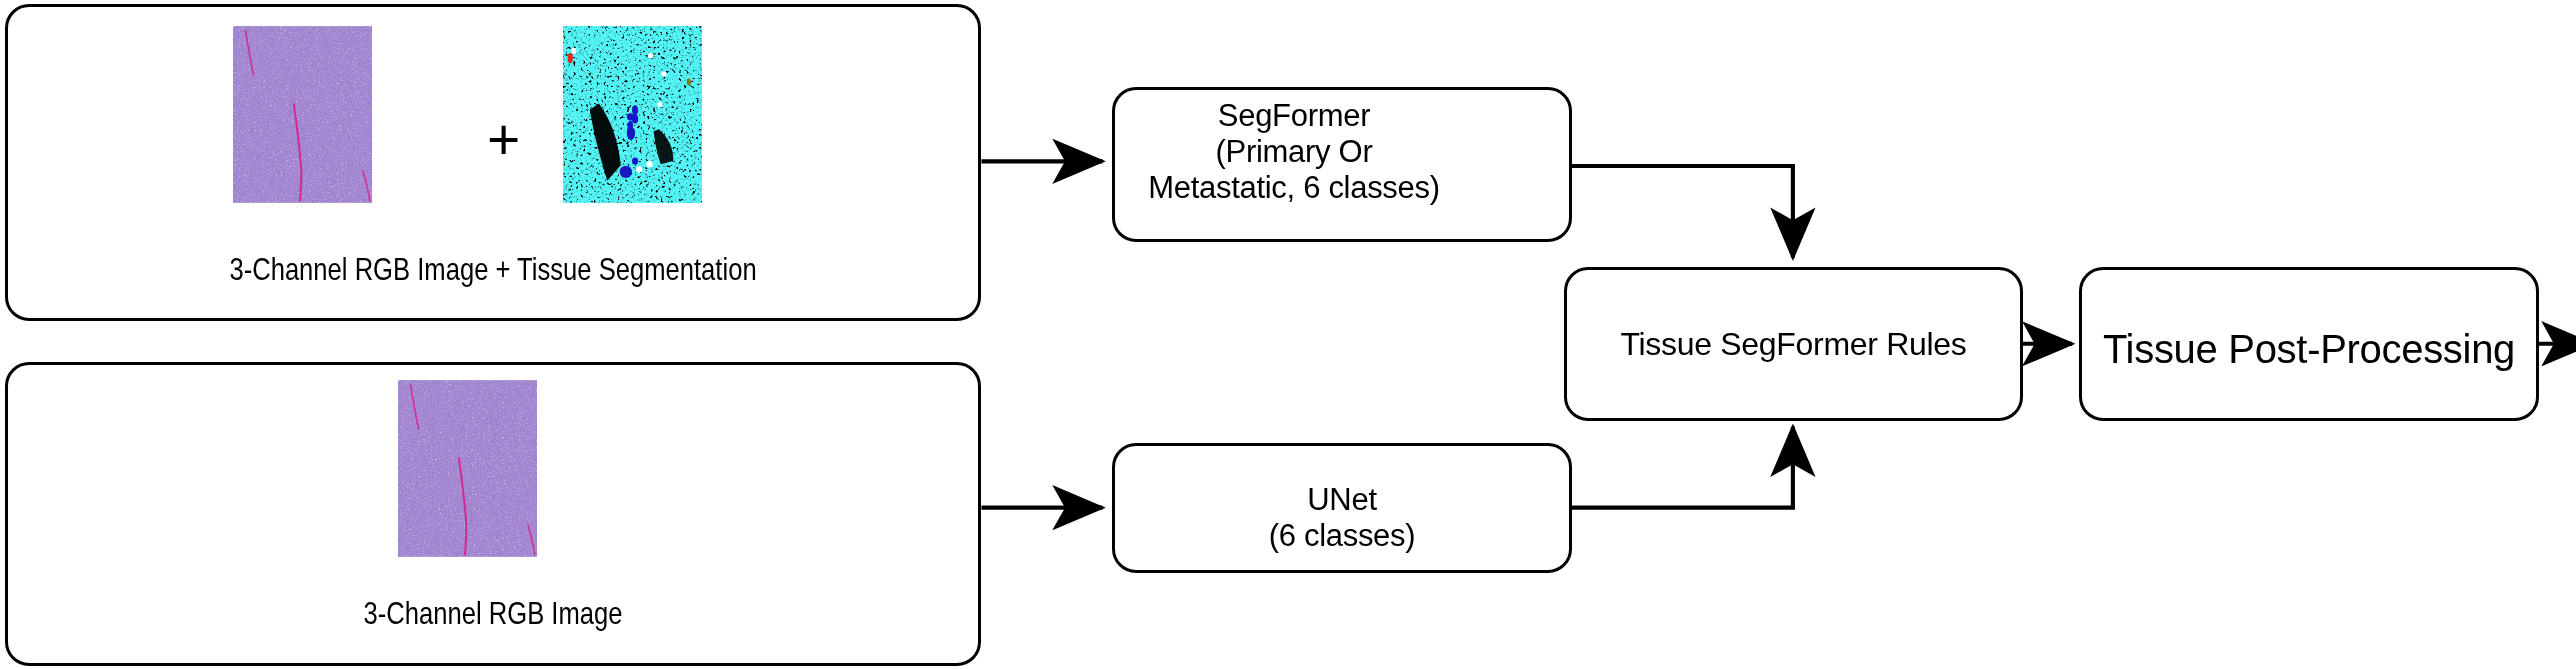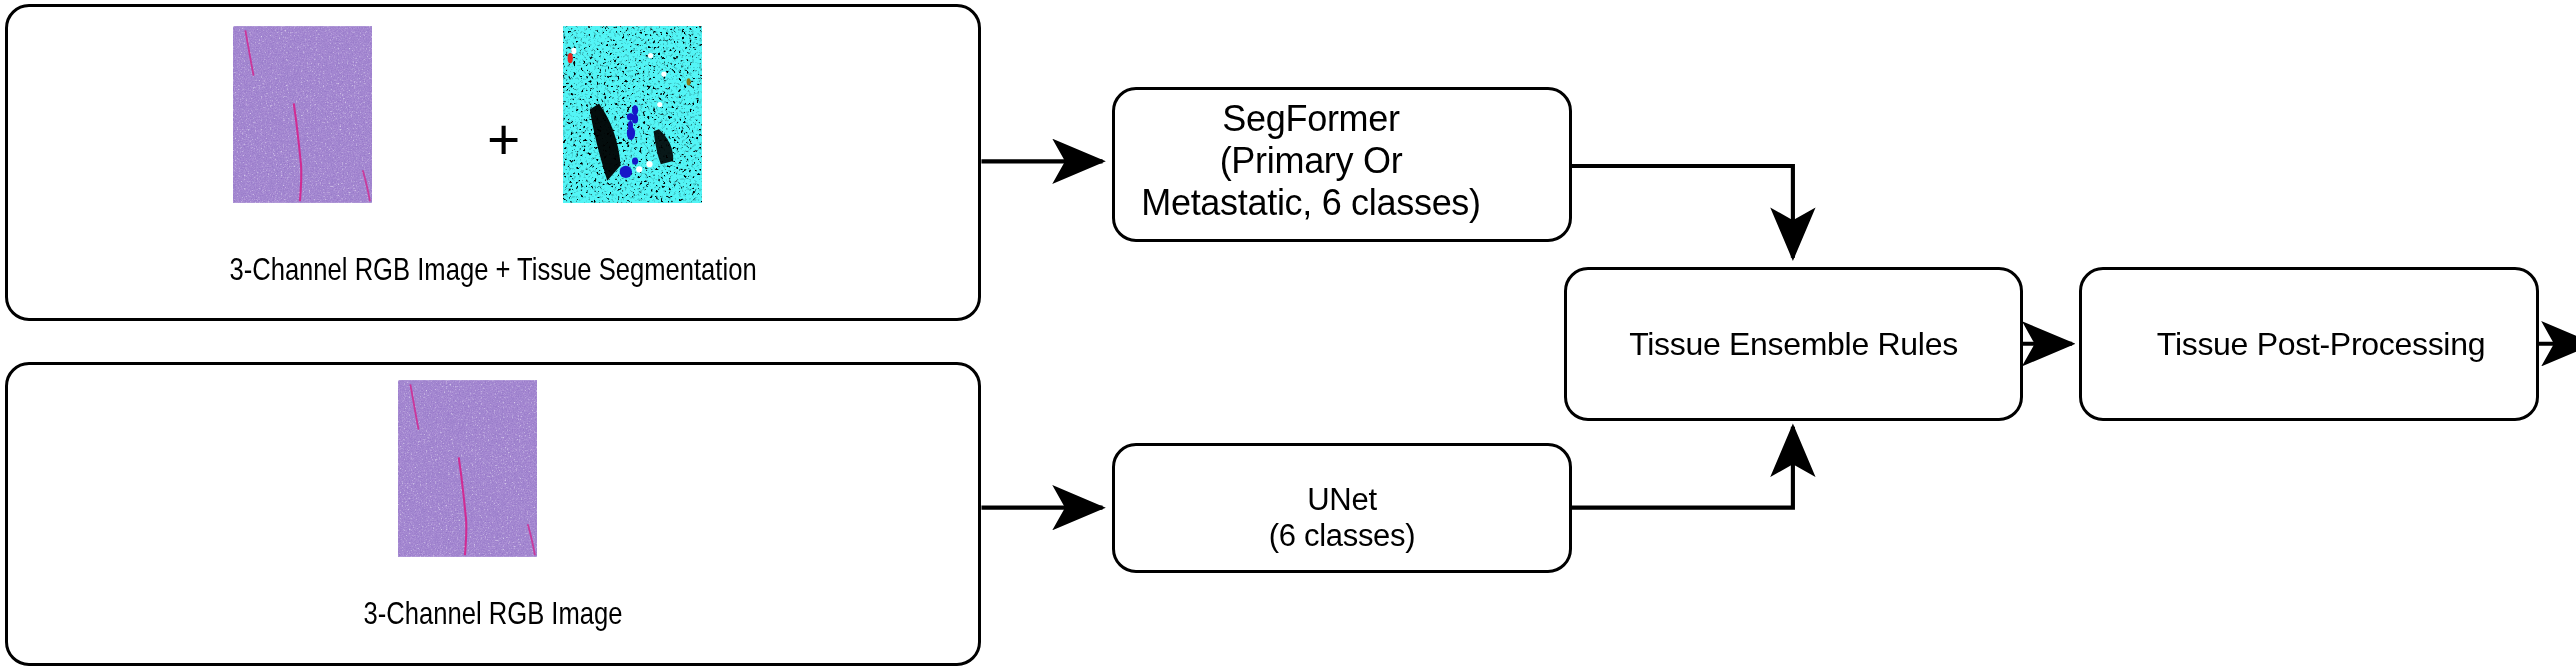--- a/index.html
+++ b/index.html
@@ -190,28 +190,28 @@
     <rect width="270" height="343" filter="url(#hnuc2)" opacity="0.75"></rect>
     <rect width="270" height="343" filter="url(#hlum2)" opacity="0.9"></rect>
     <path d="M118,150 C124,190 128,228 132,268 C134,292 132,316 130,340" stroke="#d6218c" stroke-width="4" fill="none" opacity="0.9"></path>
     <path d="M24,8 C30,40 34,66 40,96" stroke="#d6218c" stroke-width="3.5" fill="none" opacity="0.8"></path>
     <path d="M252,280 C258,300 262,318 266,340" stroke="#d6218c" stroke-width="3.5" fill="none" opacity="0.75"></path>
   </svg>
 
   <div class="grouplabel" style="left:5.2px; top:595px; width:976px;">3-Channel RGB Image</div>
 
   <div class="rbox" style="left:1112px; top:87px; width:460px; height:155px;"></div>
-  <div class="boxlabel" style="left:1112px; top:98px; width:364px; font-size:36px;padding-left:17px;">SegFormer
+  <div class="boxlabel" style="left:1112px; top:98px; width:364px; font-size:31px;">SegFormer
 (Primary Or
 Metastatic, 6 classes)</div>
 
   <div class="rbox" style="left:1112px; top:443px; width:460px; height:130px;"></div>
   <div class="boxlabel" style="left:1112px; top:470px; width:460px; font-size:31px;margin-top:12px;">UNet
 (6 classes)</div>
 
   <div class="rbox" style="left:1564px; top:267px; width:459px; height:154px;"></div>
-  <div class="boxlabel" style="left:1564px; top:326px; width:459px; font-size:32px;">Tissue Ensemble Rules</div>
+  <div class="boxlabel" style="left:1564px; top:326px; width:459px; font-size:32px;">Tissue SegFormer Rules</div>
 
   <div class="rbox" style="left:2079px; top:267px; width:460px; height:154px;"></div>
-  <div class="boxlabel" style="left:2079px; top:326px; width:460px; font-size:32px;padding-left:12px;">Tissue Post-Processing</div>
+  <div class="boxlabel" style="left:2079px; top:326px; width:460px; font-size:40px;">Tissue Post-Processing</div>
 
 </div>
 
 
 </body></html>

